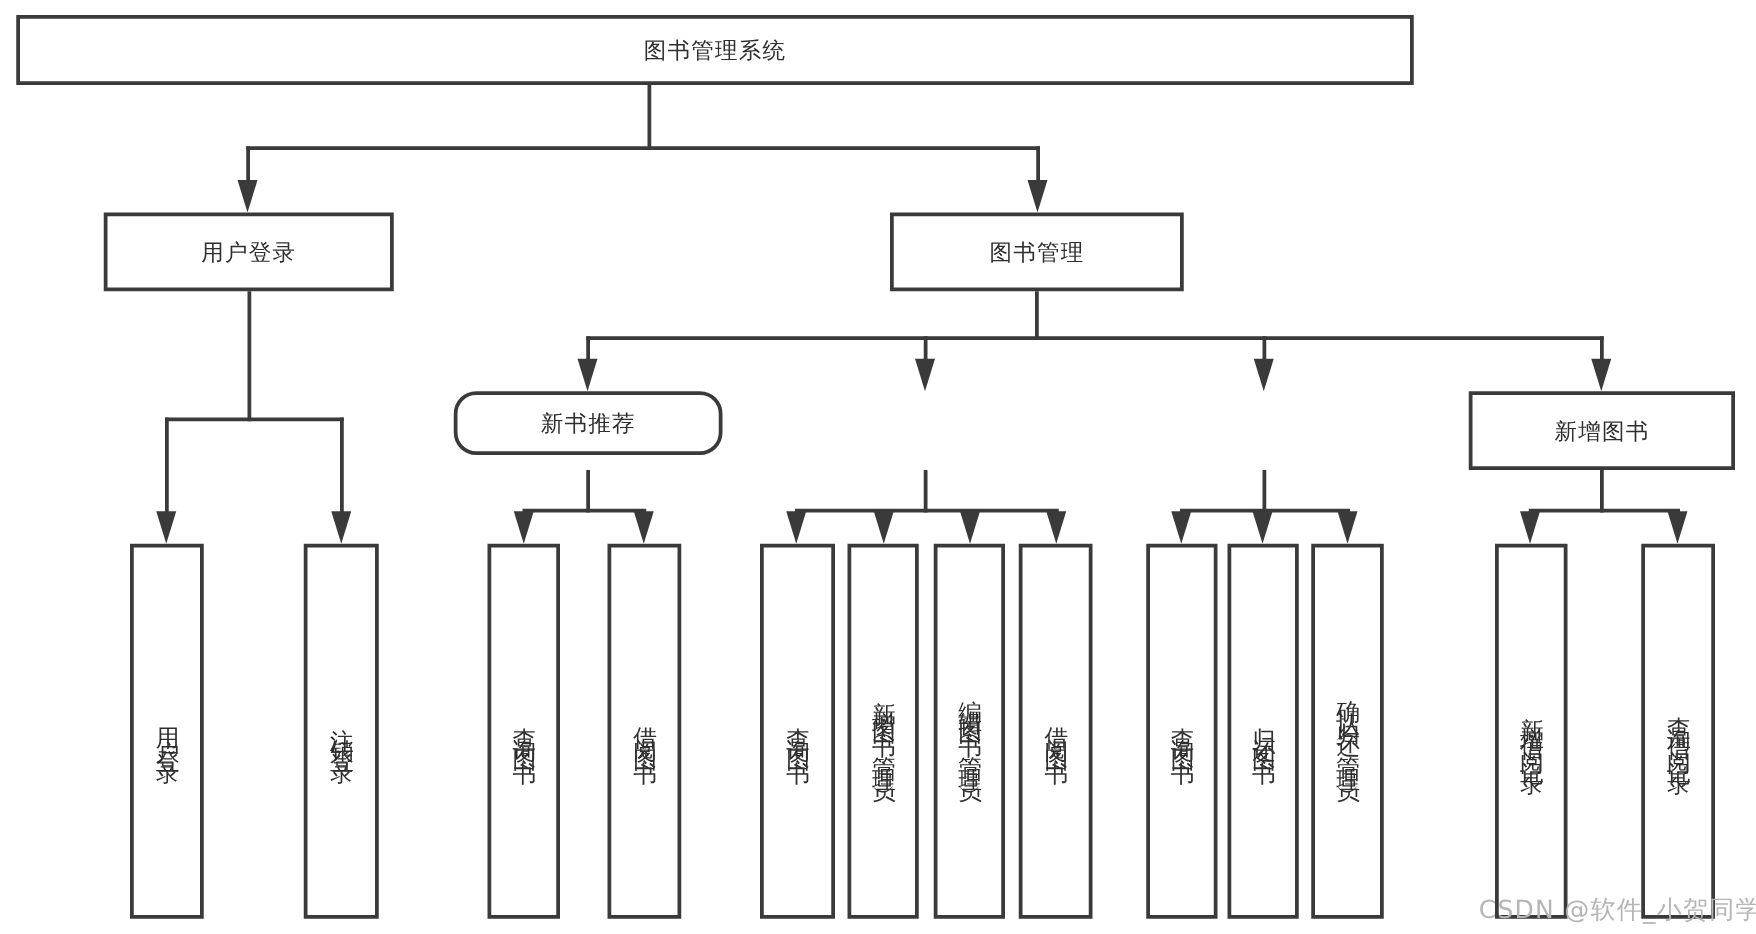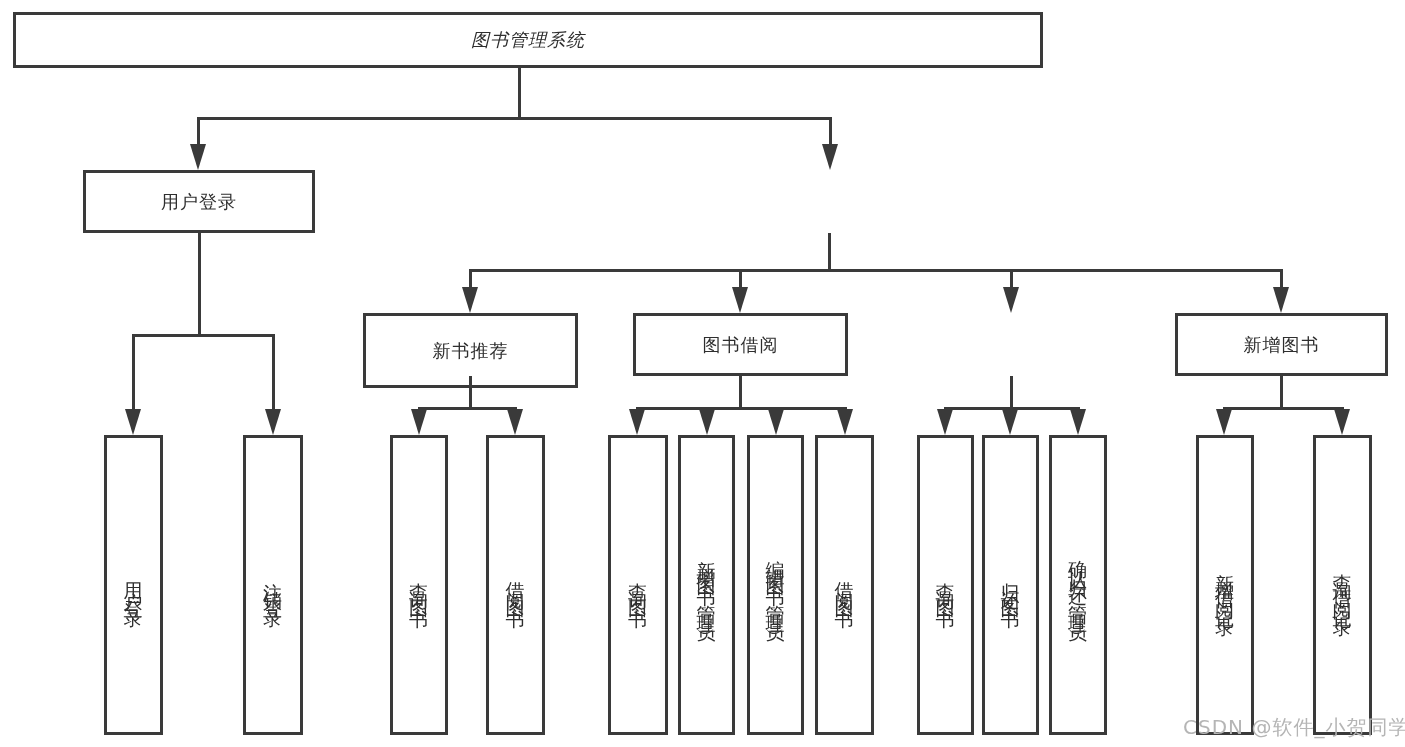--- a/index.html
+++ b/index.html
@@ -31,58 +31,58 @@
   .watermark{
     position:absolute;left:1183px;top:714px;
     font-size:20px;color:#b5b5b5;letter-spacing:1px;white-space:nowrap;z-index:5;
   }
 </style>
 </head>
 <body>
 
 <div id="canvas">
 
-  <div class="node" style="left:13px;top:12px;width:1030px;height:56px;font-style:italic;">
+  <div class="node" style="left:13px;top:12px;width:1118px;height:56px;">
     <span>图书管理系统</span>
   </div>
 
   <div class="vline" style="left:518px;top:68px;height:52px;"></div>
   <div class="hline" style="left:197px;top:117px;width:635px;"></div>
   <div class="vline" style="left:197px;top:117px;height:30px;"></div>
   <div class="vline" style="left:829px;top:117px;height:30px;"></div>
   <div class="arrow" style="left:190px;top:144px;"></div>
   <div class="arrow" style="left:822px;top:144px;"></div>
 
   <div class="node" style="left:83px;top:170px;width:232px;height:63px;">
     <span>用户登录</span>
+  </div>
+  <div class="node" style="left:712px;top:170px;width:235px;height:63px;">
+    <span>图书管理</span>
   </div>
 
   <div class="vline" style="left:198px;top:233px;height:104px;"></div>
   <div class="hline" style="left:132px;top:334px;width:143px;"></div>
   <div class="vline" style="left:132px;top:334px;height:76px;"></div>
   <div class="vline" style="left:272px;top:334px;height:76px;"></div>
   <div class="arrow" style="left:125px;top:409px;"></div>
   <div class="arrow" style="left:265px;top:409px;"></div>
 
   <div class="vline" style="left:828px;top:233px;height:39px;"></div>
   <div class="hline" style="left:469px;top:269px;width:814px;"></div>
   <div class="vline" style="left:469px;top:269px;height:22px;"></div>
   <div class="vline" style="left:739px;top:269px;height:22px;"></div>
   <div class="vline" style="left:1010px;top:269px;height:22px;"></div>
   <div class="vline" style="left:1280px;top:269px;height:22px;"></div>
   <div class="arrow" style="left:462px;top:287px;"></div>
   <div class="arrow" style="left:732px;top:287px;"></div>
   <div class="arrow" style="left:1003px;top:287px;"></div>
   <div class="arrow" style="left:1273px;top:287px;"></div>
 
-  <div class="node" style="left:363px;top:313px;width:215px;height:75px;">
+  <div class="node" style="left:363px;top:313px;width:215px;height:51px;border-radius:18px;">
     <span>新书推荐</span>
-  </div>
-  <div class="node" style="left:633px;top:313px;width:215px;height:63px;">
-    <span>图书借阅</span>
   </div>
   <div class="node" style="left:1175px;top:313px;width:213px;height:63px;">
     <span>新增图书</span>
   </div>
 
   <div class="vline" style="left:469px;top:376px;height:34px;"></div>
   <div class="hline" style="left:418px;top:407px;width:99px;"></div>
   <div class="arrow" style="left:411px;top:409px;"></div>
   <div class="arrow" style="left:507px;top:409px;"></div>
 

